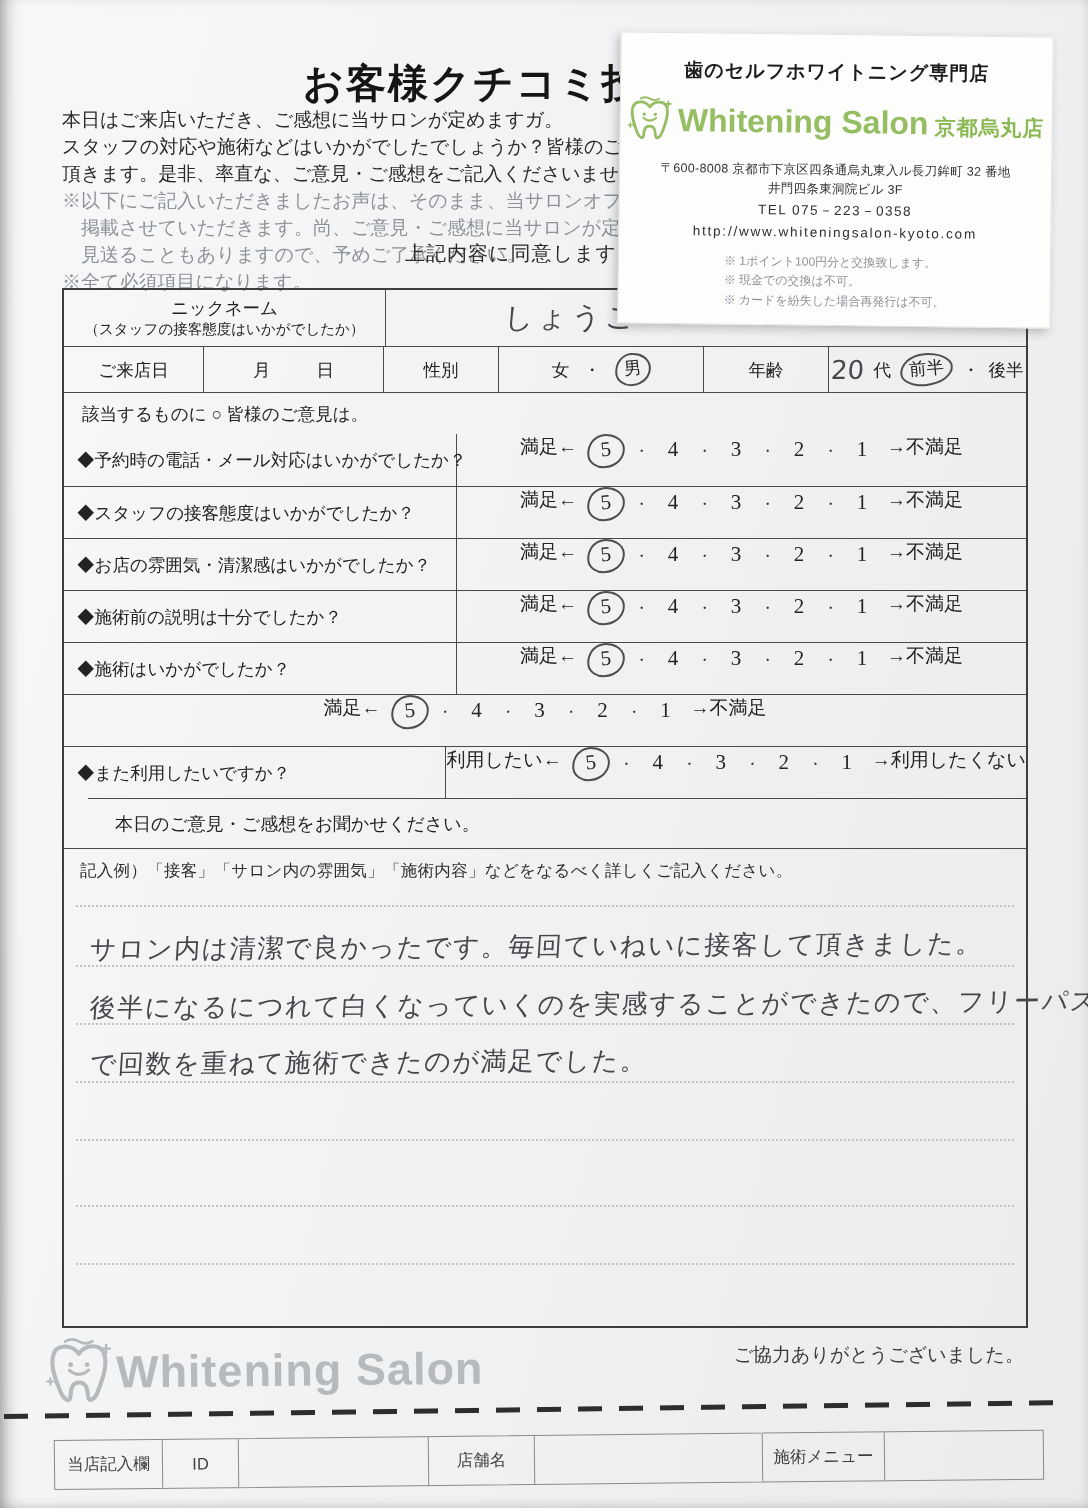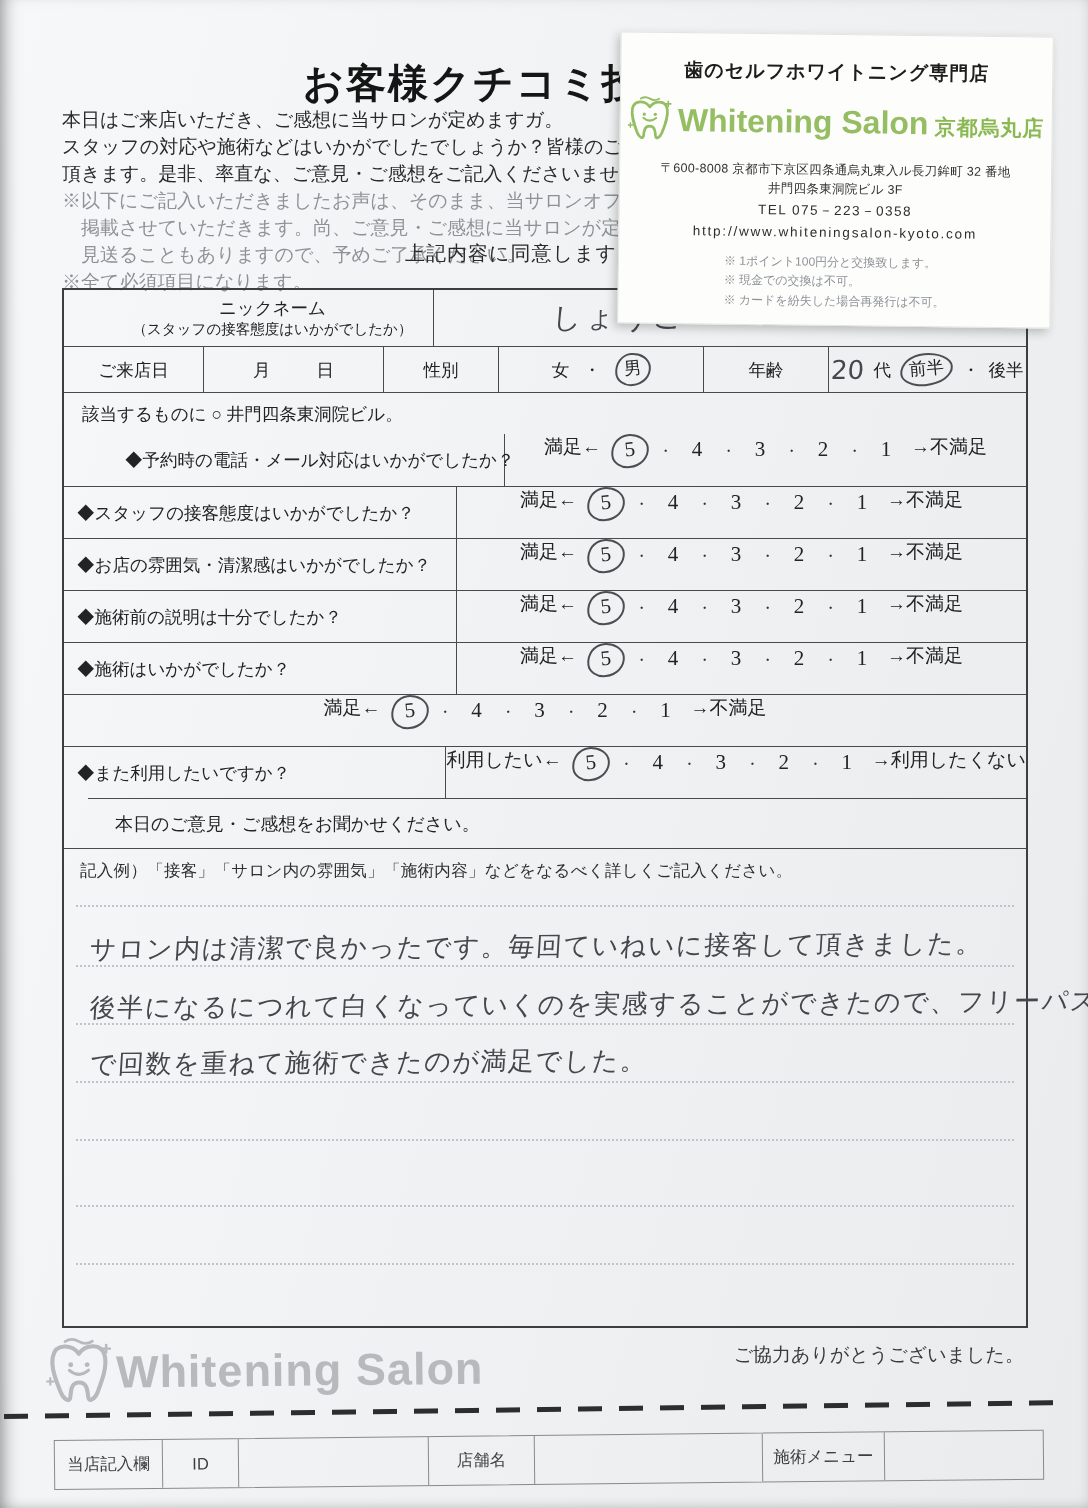--- a/index.html
+++ b/index.html
@@ -42,21 +42,21 @@
   .card-url{font-size:13.5px;letter-spacing:1.8px;color:#2e2e2e;margin-top:1px;}
   .card-notes{margin-top:9px;font-size:12px;color:#8e9298;line-height:1.65;text-align:left;display:inline-block;}
 
   
   .form-table{
     position:absolute;left:62px;top:288px;width:966px;
     border:2px solid #3e3e40;box-sizing:border-box;background:transparent;
     color:#232323;
   }
   .row{display:flex;border-top:1.5px solid #4a4a4c;box-sizing:border-box;align-items:stretch;}
-  .row:first-child{border-top:none;margin-left:48px;}
+  .row:first-child{border-top:none;}
   .cell{box-sizing:border-box;border-right:1.5px solid #4a4a4c;display:flex;align-items:center;justify-content:center;}
   .cell:last-child{border-right:none;}
   .r-nick{height:56px;}
   .nick-label{width:322px;flex-direction:column;line-height:1.3;}
   .nick-l1{font-size:17.5px;}
   .nick-l2{font-size:14.5px;}
   .nick-value{flex:1;justify-content:flex-start;padding-left:118px;}
   .r-demo{height:46px;font-size:17.5px;}
   .c-visit{width:140px;}
   .c-md{width:180px;gap:46px;}
@@ -164,21 +164,21 @@
       <div class="cell c-ageval">
         <span class="hw hw-age">20</span>
         <span>代</span>
         <span class="circ-word">前半</span>
         <span>・</span>
         <span>後半</span>
       </div>
     </div>
 
     <div class="row r-inst">
-      <div class="inst-text">該当するものに ○ 井門四条東洞院ビル。</div>
+      <div class="inst-text">該当するものに ○ 皆様のご意見は。</div>
     </div>
 
     <div id="questions">
   <div class="row q-row">
     <div class="q-label">◆予約時の電話・メール対応はいかがでしたか？</div>
     <div class="q-scale">
       <span class="s-left">満足←</span>
       <span class="scale-nums"><span class="s-num circled">5</span><span class="s-dot">・</span><span class="s-num">4</span><span class="s-dot">・</span><span class="s-num">3</span><span class="s-dot">・</span><span class="s-num">2</span><span class="s-dot">・</span><span class="s-num">1</span></span>
       <span class="s-right">→不満足</span>
     </div>

